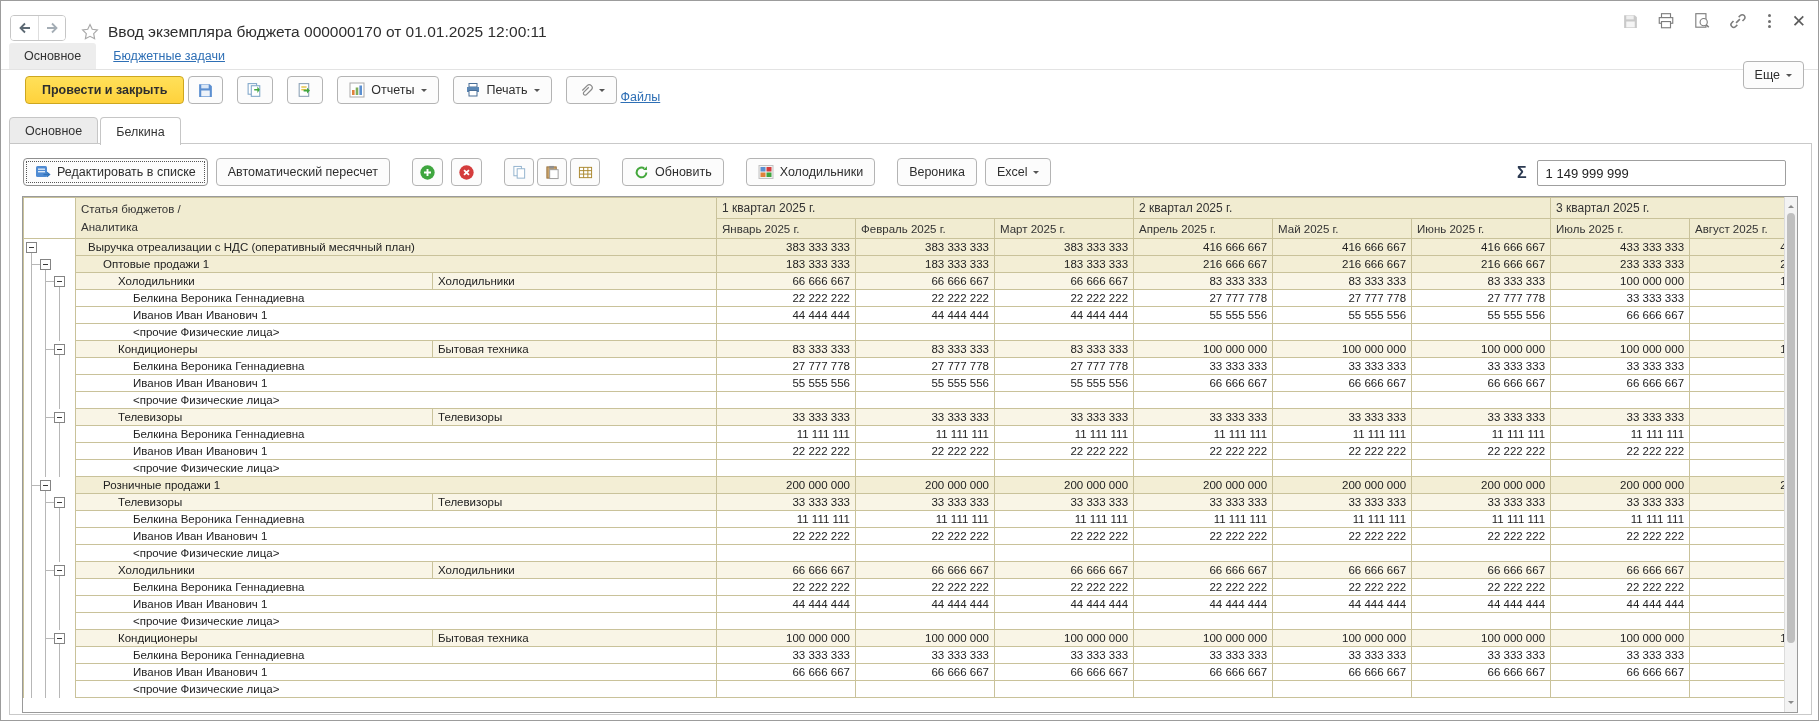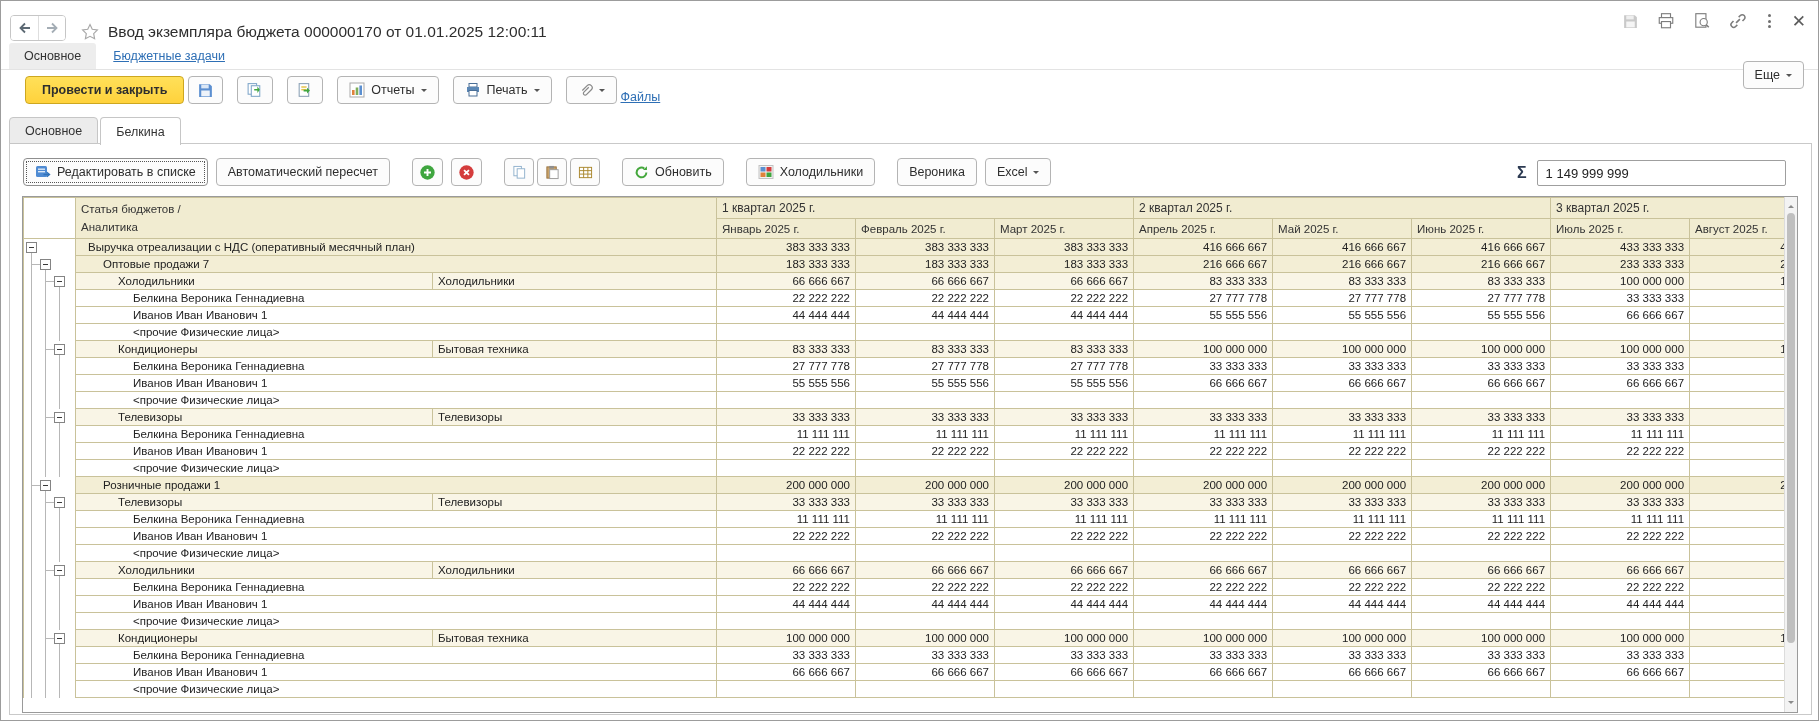--- a/index.html
+++ b/index.html
@@ -342,21 +342,21 @@
             <td class="val">433 333 333</td>
             <td class="val">433 333 333</td>
           </tr>
           <tr class="lv1">
             <td class="tree">
               <i class="tl" style="left: 7px;"></i>
               <i class="ts" style="left: 7px; width: 9px;"></i>
               <i class="tl b" style="left: 21px;"></i>
               <b class="tb" style="left: 16px;"></b>
             </td>
-            <td class="name" colspan="2" style="padding-left: 27px;">Оптовые продажи 7</td>
+            <td class="name" colspan="2" style="padding-left: 27px;">Оптовые продажи 1</td>
             <td class="val">183 333 333</td>
             <td class="val">183 333 333</td>
             <td class="val">183 333 333</td>
             <td class="val">216 666 667</td>
             <td class="val">216 666 667</td>
             <td class="val">216 666 667</td>
             <td class="val">233 333 333</td>
             <td class="val">233 333 333</td>
           </tr>
           <tr class="lv2">

